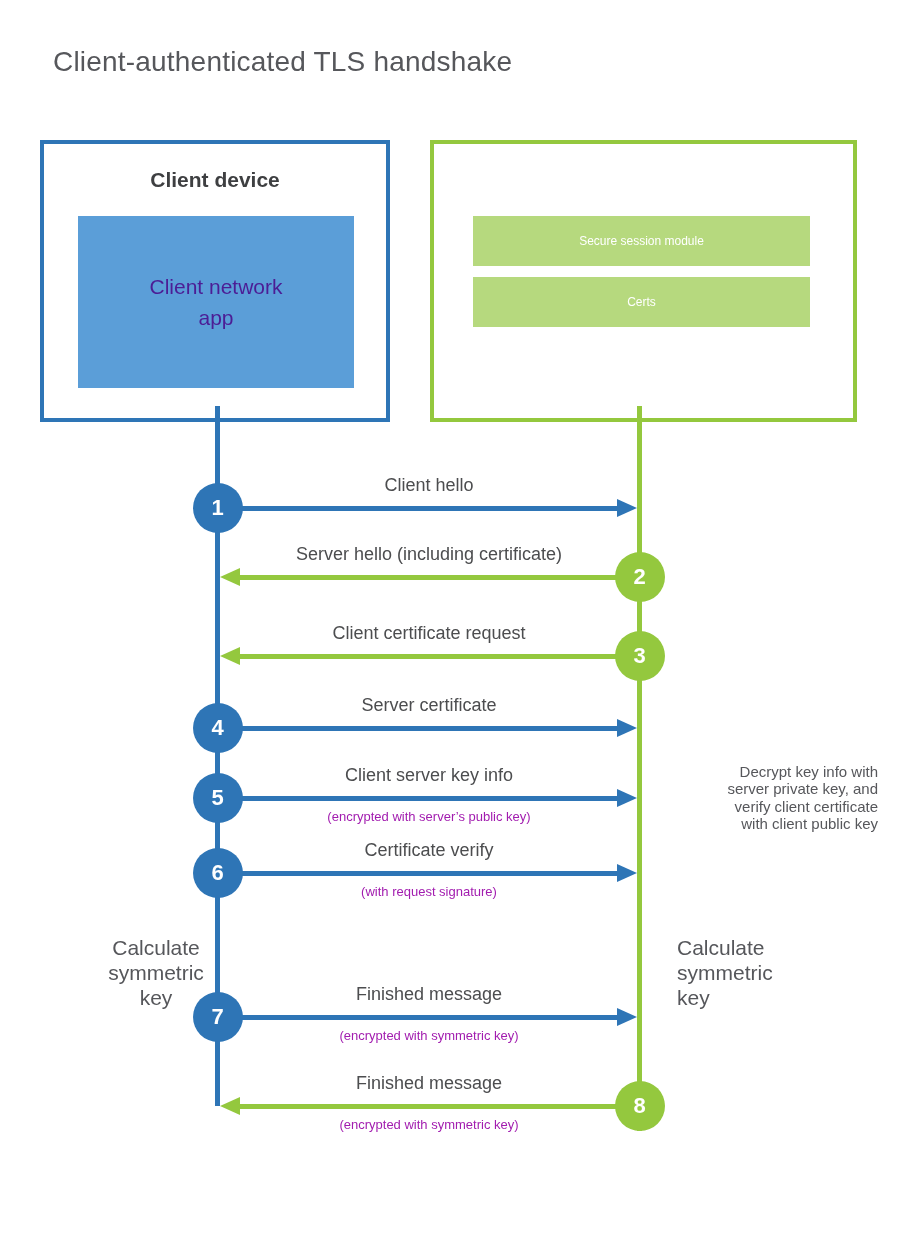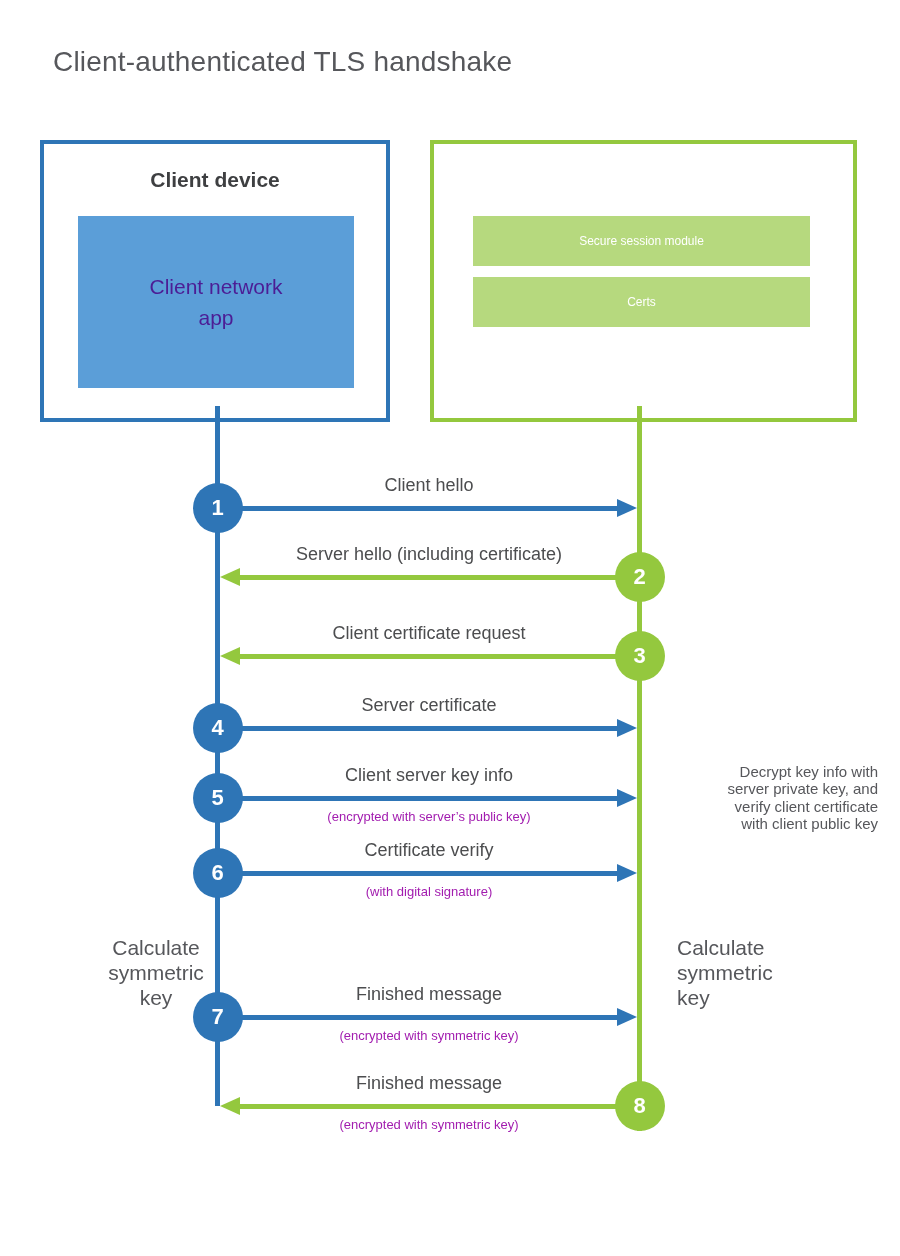--- a/index.html
+++ b/index.html
@@ -108,21 +108,21 @@
       <div class="msg-label" style="top: 695px;">Server certificate</div>
       <div class="arrow-line blue" style="top: 795.5px; left: 235px; width: 386px;"></div>
       <div class="arrow-head right" style="top: 789px; left: 617px;"></div>
       <div class="circle blue" style="left: 192.5px; top: 773px;">5</div>
       <div class="msg-label" style="top: 765px;">Client server key info</div>
       <div class="msg-sub" style="top: 809px;">(encrypted with server’s public key)</div>
       <div class="arrow-line blue" style="top: 870.5px; left: 235px; width: 386px;"></div>
       <div class="arrow-head right" style="top: 864px; left: 617px;"></div>
       <div class="circle blue" style="left: 192.5px; top: 848px;">6</div>
       <div class="msg-label" style="top: 840px;">Certificate verify</div>
-      <div class="msg-sub" style="top: 884px;">(with digital signature)</div>
+      <div class="msg-sub" style="top: 884px;">(with request signature)</div>
       <div class="arrow-line blue" style="top: 1014.5px; left: 235px; width: 386px;"></div>
       <div class="arrow-head right" style="top: 1008px; left: 617px;"></div>
       <div class="circle blue" style="left: 192.5px; top: 992px;">7</div>
       <div class="msg-label" style="top: 984px;">Finished message</div>
       <div class="msg-sub" style="top: 1028px;">(encrypted with symmetric key)</div>
       <div class="arrow-line green" style="top: 1103.5px; left: 237px; width: 386px;"></div>
       <div class="arrow-head left" style="top: 1097px; left: 220px;"></div>
       <div class="circle green" style="left: 614.5px; top: 1081px;">8</div>
       <div class="msg-label" style="top: 1073px;">Finished message</div>
       <div class="msg-sub" style="top: 1117px;">(encrypted with symmetric key)</div>

